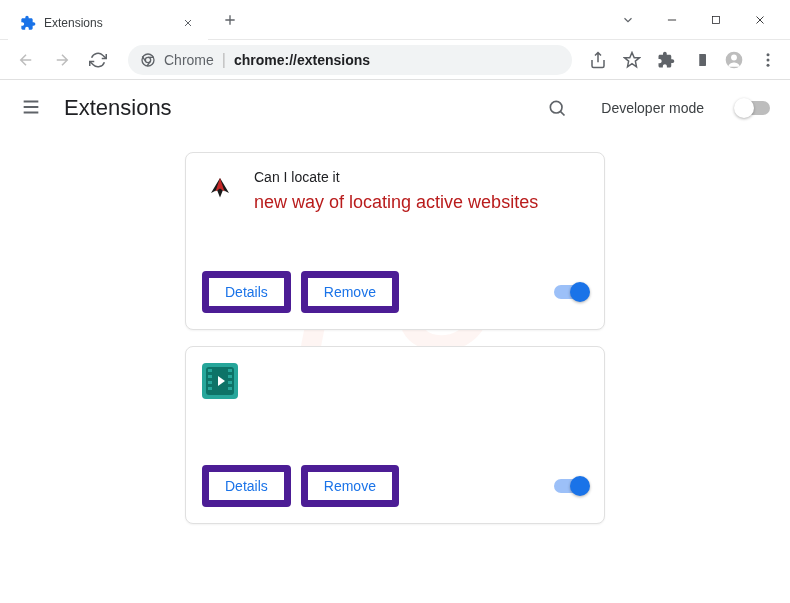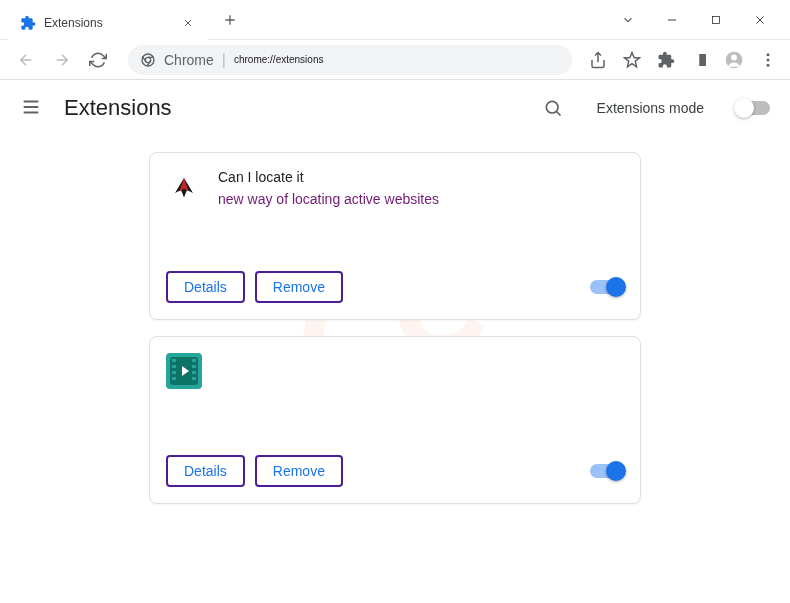--- a/index.html
+++ b/index.html
@@ -20,47 +20,47 @@
 .win-btn { width: 20px; height: 20px; display: flex; align-items: center; justify-content: center; cursor: pointer; }
 
 
 .toolbar { height: 40px; display: flex; align-items: center; padding: 0 12px; gap: 8px; background: #fff; border-bottom: 1px solid #e0e0e0; }
 .nav-btn { width: 28px; height: 28px; display: flex; align-items: center; justify-content: center; color: #5f6368; cursor: pointer; border-radius: 50%; }
 .nav-btn.disabled { color: #bdbdbd; }
 .addressbar { flex: 1; height: 30px; background: #f1f3f4; border-radius: 15px; display: flex; align-items: center; padding: 0 12px; gap: 8px; margin: 0 8px; }
 .chrome-icon { width: 16px; height: 16px; color: #5f6368; }
 .addr-label { font-size: 14px; color: #5f6368; }
 .addr-sep { color: #bdbdbd; }
-.addr-url { font-size: 10px; color: #202124; }
+.addr-url { font-size: 14px; color: #202124; font-weight: bold; }
 .toolbar-right { display: flex; align-items: center; gap: 14px; color: #5f6368; }
 .tb-icon { width: 20px; height: 20px; display: flex; align-items: center; justify-content: center; cursor: pointer; }
 
 
 .page-header { height: 56px; display: flex; align-items: center; padding: 0 20px; gap: 20px; }
 .menu-icon { width: 24px; height: 24px; color: #5f6368; cursor: pointer; }
 .page-title { font-size: 22px; color: #202124; font-weight: 500; flex: 1; }
 .search-btn { width: 24px; height: 24px; color: #5f6368; cursor: pointer; display: flex; align-items: center; justify-content: center; }
 .dev-label { font-size: 14px; color: #3c4043; margin: 0 12px; }
 .toggle { width: 34px; height: 14px; background: #bdbdbd; border-radius: 7px; position: relative; cursor: pointer; }
 .toggle::after { content: ''; position: absolute; width: 20px; height: 20px; background: #fff; border-radius: 50%; top: -3px; left: -2px; box-shadow: 0 1px 3px rgba(0,0,0,0.3); }
 .toggle.on { background: #9cc0f8; }
 .toggle.on::after { left: auto; right: -2px; background: #1a73e8; }
 
 
 .content { padding: 16px 0; display: flex; flex-direction: column; align-items: center; gap: 16px; position: relative; z-index: 2; }
-.ext-card { width: 492px; background: #fff; border: 1px solid #e0e0e0; border-radius: 8px; padding: 16px; box-shadow: 0 1px 2px rgba(0,0,0,0.05); }
+.ext-card { width: 420px; background: #fff; border: 1px solid #e0e0e0; border-radius: 8px; padding: 16px; box-shadow: 0 1px 2px rgba(0,0,0,0.05); }
 .ext-top { display: flex; gap: 16px; min-height: 90px; }
 .ext-icon { width: 36px; height: 36px; border-radius: 4px; flex-shrink: 0; display: flex; align-items: center; justify-content: center; }
 .ext-icon.i1 { background: #fff; }
 .ext-icon.i2 { background: #26a69a; }
 .ext-info { flex: 1; }
 .ext-name { font-size: 14px; color: #202124; margin-bottom: 4px; }
-.ext-desc { font-size: 14px; color: #701a75; line-height: 1.5; }
+.ext-desc { font-size: 18px; color: #b91c1c; line-height: 1.5; }
 .ext-bottom { display: flex; align-items: center; gap: 10px; margin-top: 12px; }
-.ext-btn { padding: 6px 16px; border: 2px solid #4c1d95; background: #fff; border-radius: 4px; color: #1a73e8; font-size: 14px; cursor: pointer; font-weight: 500; }
+.ext-btn { padding: 6px 16px; border: 7px solid #4c1d95; background: #fff; border-radius: 4px; color: #1a73e8; font-size: 14px; cursor: pointer; font-weight: 500; }
 .ext-toggle { margin-left: auto; }
 
 
 .film-icon { width: 28px; height: 28px; background: #0d7367; border-radius: 3px; position: relative; display:flex; align-items:center; justify-content:center; }
 .film-icon::before, .film-icon::after { content:''; position:absolute; top:2px; bottom:2px; width:4px; background: repeating-linear-gradient(#26a69a 0 3px, #0d7367 3px 6px); }
 .film-icon::before { left: 2px; }
 .film-icon::after { right: 2px; }
 .play { width:0; height:0; border-left:7px solid #fff; border-top:5px solid transparent; border-bottom:5px solid transparent; margin-left:2px; }
 
 .wing-icon { width:30px; height:30px; position:relative; }
@@ -186,21 +186,21 @@
   <span class="menu-icon"><svg viewBox="0 0 24 24" width="22" height="22" stroke="#5f6368" stroke-width="2">
         <path d="M4 6h16M4 12h16M4 18h16"></path>
       </svg></span>
   <span class="page-title">Extensions</span>
   <span class="search-btn">
       <svg viewBox="0 0 24 24" width="20" height="20" fill="none" stroke="#5f6368" stroke-width="2">
         <circle cx="11" cy="11" r="7"></circle>
         <path d="M21 21l-5-5"></path>
       </svg>
     </span>
-  <span class="dev-label">Extensions mode</span>
+  <span class="dev-label">Developer mode</span>
   <div class="toggle"></div>
 </div>
 
 <div class="content">
 
   <div class="ext-card">
     <div class="ext-top">
       <div class="ext-icon i1">
         <svg class="wing-icon" viewBox="0 0 40 40">
             <path d="M20 8 L8 28 L16 24 L20 34 L24 24 L32 28 Z" fill="#1a1a1a"></path>

